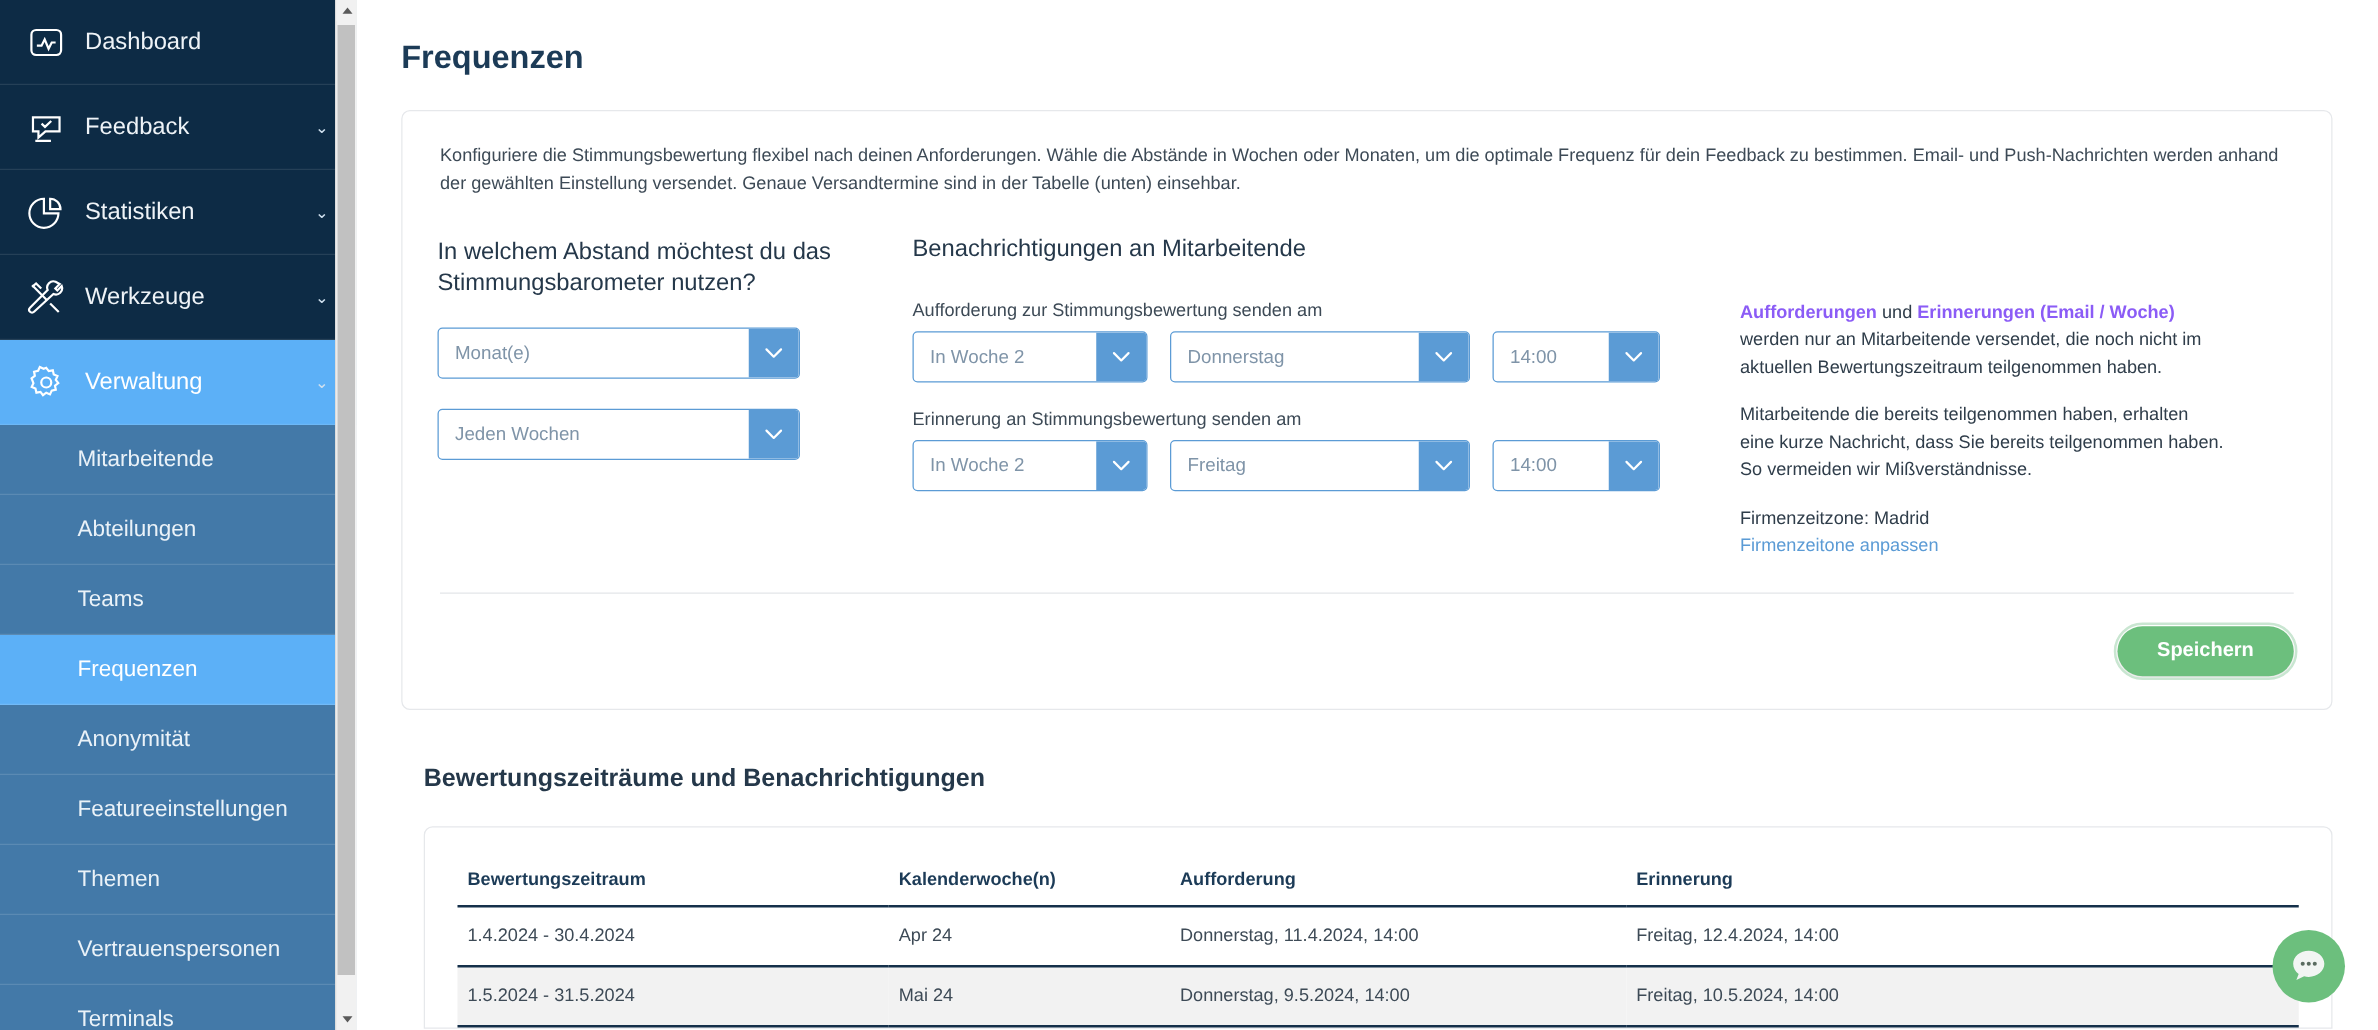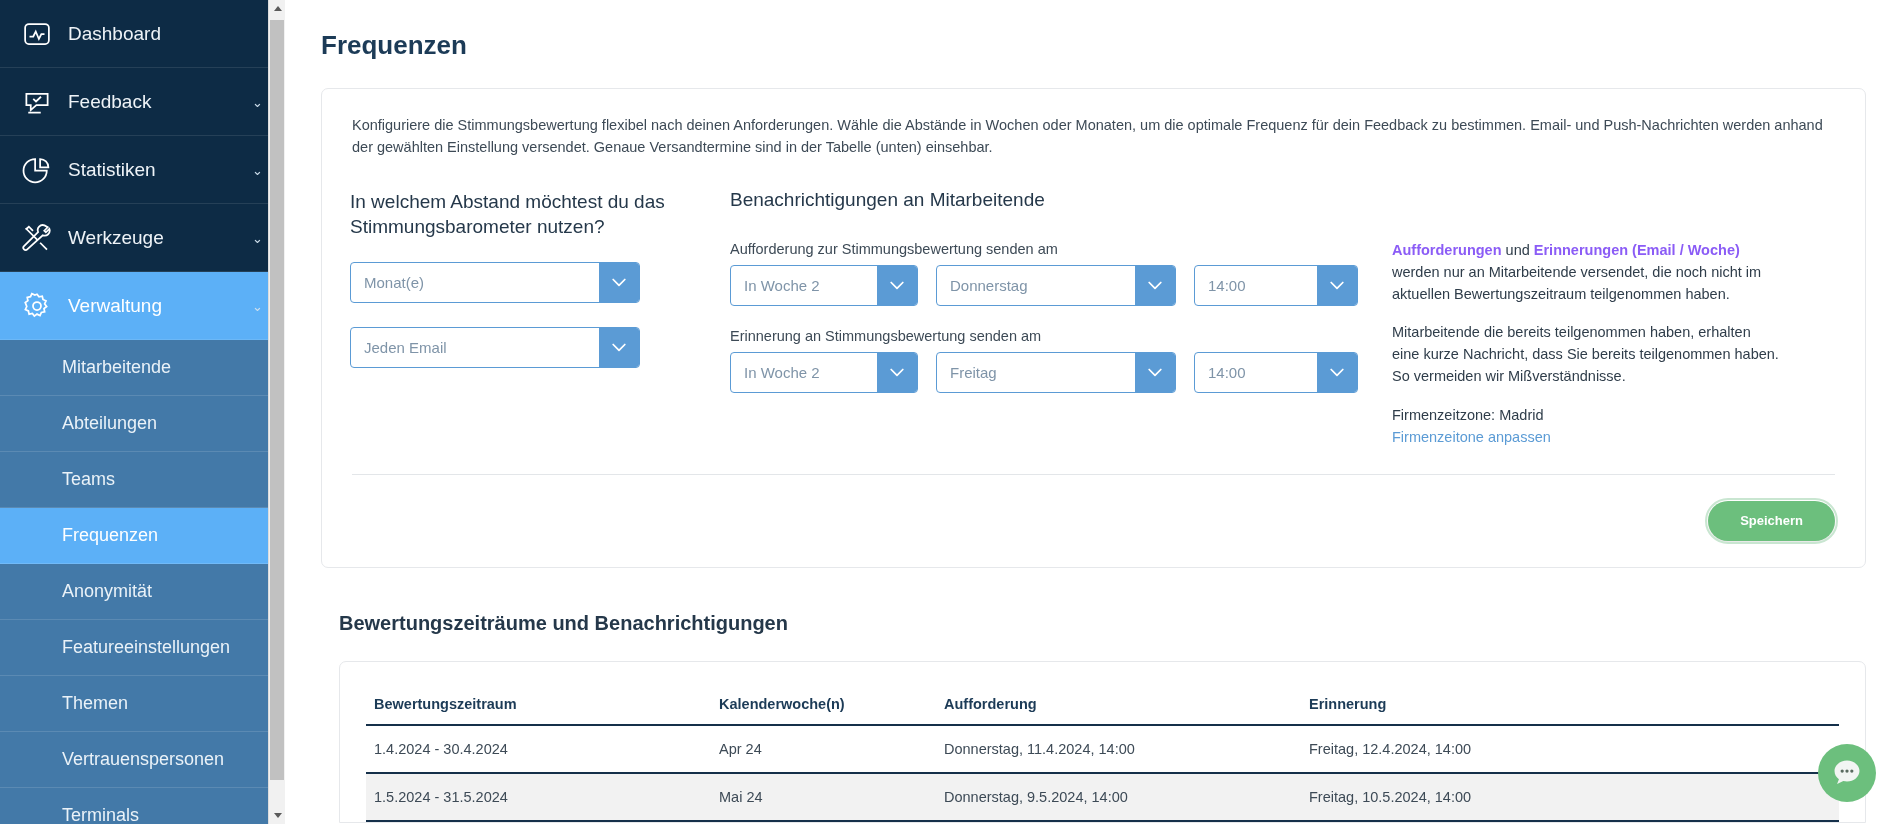--- a/index.html
+++ b/index.html
@@ -196,21 +196,21 @@
     flex: 0 0 40px;
     width: 40px;
     background: #5b9bd5;
     display: flex; align-items: center; justify-content: center;
   }
   .sel .btn svg { display: block; }
 
   .sel.w-monat { width: 290px; }
   .sel.w-week  { width: 188px; }
   .sel.w-day   { width: 240px; }
-  .sel.w-time  { width: 164px; justify-content: center; }
+  .sel.w-time  { width: 134px; justify-content: center; }
 
   .row-sels { display: flex; gap: 18px; align-items: center; }
   .spacer-18 { height: 24px; }
 
   .info p {
     margin: 0 0 16px 0;
     font-size: 14.5px;
     line-height: 1.53;
     color: #2f3d4a;
     max-width: 390px;
@@ -231,21 +231,21 @@
   }
 
   .save-row {
     display: flex;
     justify-content: flex-end;
     padding: 26px 2px 4px 2px;
   }
   .btn-save {
     background: #6cbf7d;
     color: #ffffff;
-    font-size: 13px;
+    font-size: 16px;
     font-weight: bold;
     border: none;
     border-radius: 22px;
     height: 40px;
     padding: 0 32px;
     cursor: pointer;
     box-shadow: 0 1px 2px rgba(0,0,0,0.12);
     outline: 2px solid #c9e6d1;
     outline-offset: 1px;
   }
@@ -423,21 +423,21 @@
             <span class="btn">
               <svg width="20" height="20" viewBox="0 0 24 24" fill="none" stroke="#ffffff" stroke-width="2.1" stroke-linecap="round" stroke-linejoin="round">
                   <polyline points="5,9 12,16 19,9"></polyline>
                 </svg>
             </span>
           </div>
 
           <div class="spacer-18"></div>
 
           <div class="sel w-monat">
-            <span class="val">Jeden Email</span>
+            <span class="val">Jeden Wochen</span>
             <span class="btn">
               <svg width="20" height="20" viewBox="0 0 24 24" fill="none" stroke="#ffffff" stroke-width="2.1" stroke-linecap="round" stroke-linejoin="round">
                   <polyline points="5,9 12,16 19,9"></polyline>
                 </svg>
             </span>
           </div>
         </div>
 
         <div class="col-mid">
           <div class="sec-title">Benachrichtigungen an Mitarbeitende</div>

